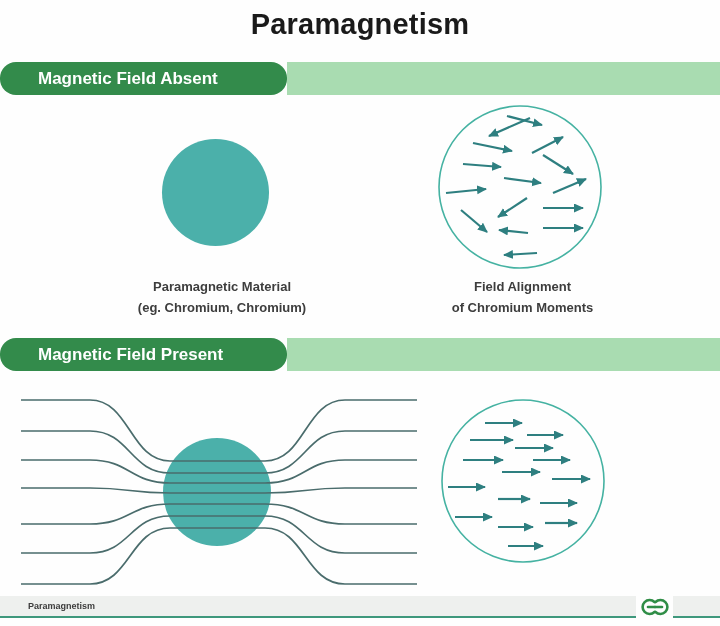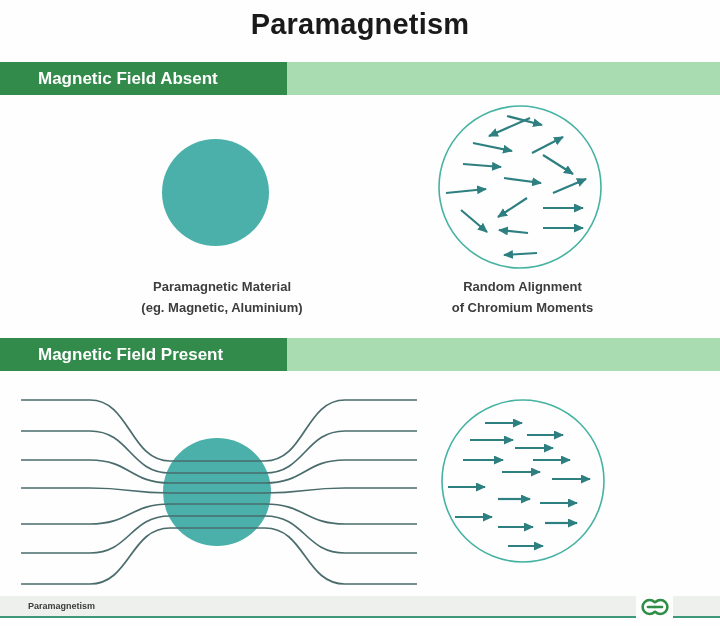--- a/index.html
+++ b/index.html
@@ -9,21 +9,21 @@
   }
   .title{
     position:absolute;top:8px;left:0;width:720px;text-align:center;
     font-size:29px;font-weight:bold;color:var(--title-color);
     letter-spacing:.2px;
   }
   .banner{position:absolute;left:0;width:720px;height:33px;display:flex;}
   .banner-dark{
     width:287px;height:33px;background:var(--banner-dark);
     color:#ffffff;font-size:17px;font-weight:bold;line-height:33px;
-    padding-left:38px;box-sizing:border-box;
+    padding-left:38px;box-sizing:border-box;border-radius:16px;
   }
   .banner-light{flex:1;height:33px;background:var(--banner-light);}
   #banner-absent{top:62px;}
   #banner-present{top:338px;align-items:flex-end;}
   .teal-circle{
     position:absolute;left:162px;top:139px;width:107px;height:107px;
     border-radius:50%;background:var(--teal-fill);
   }
   .caption{
     position:absolute;text-align:center;font-size:13px;line-height:21px;
@@ -80,25 +80,25 @@
       <line x1="92" y1="96" x2="63" y2="115" stroke="#2E7F80" stroke-width="2.2" marker-end="url(#ahR)"></line>
       <line x1="108" y1="106" x2="148" y2="106" stroke="#2E7F80" stroke-width="2.2" marker-end="url(#ahR)"></line>
       <line x1="26" y1="108" x2="52" y2="130" stroke="#2E7F80" stroke-width="2.2" marker-end="url(#ahR)"></line>
       <line x1="93" y1="131" x2="64" y2="128" stroke="#2E7F80" stroke-width="2.2" marker-end="url(#ahR)"></line>
       <line x1="108" y1="126" x2="148" y2="126" stroke="#2E7F80" stroke-width="2.2" marker-end="url(#ahR)"></line>
       <line x1="102" y1="151" x2="69" y2="153" stroke="#2E7F80" stroke-width="2.2" marker-end="url(#ahR)"></line>
     </svg>
 
   <div class="caption" id="caption-material">
     <div>Paramagnetic Material</div>
-    <div>(eg. Magnetic, Aluminium)</div>
+    <div>(eg. Chromium, Chromium)</div>
   </div>
 
   <div class="caption" id="caption-random">
-    <div>Random Alignment</div>
+    <div>Field Alignment</div>
     <div>of Chromium Moments</div>
   </div>
 
   <div class="banner" id="banner-present">
     <div class="banner-dark">Magnetic Field Present</div>
     <div class="banner-light"></div>
   </div>
 
   <svg id="svg-field" class="dsvg" width="410" height="225" viewBox="0 0 410 225">
       <circle cx="202" cy="107" r="54" fill="#4BB0AA"></circle>

